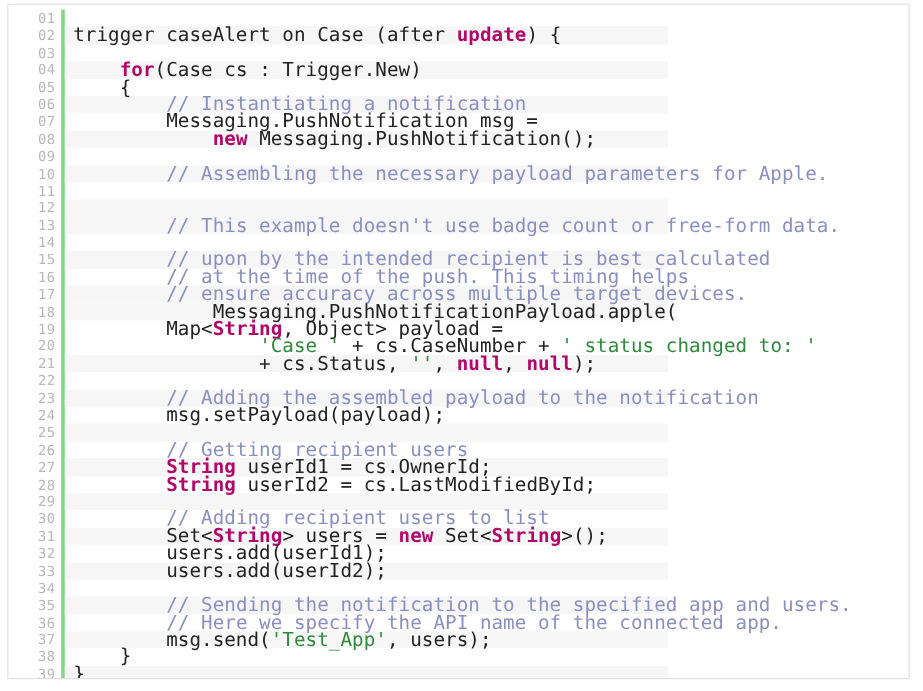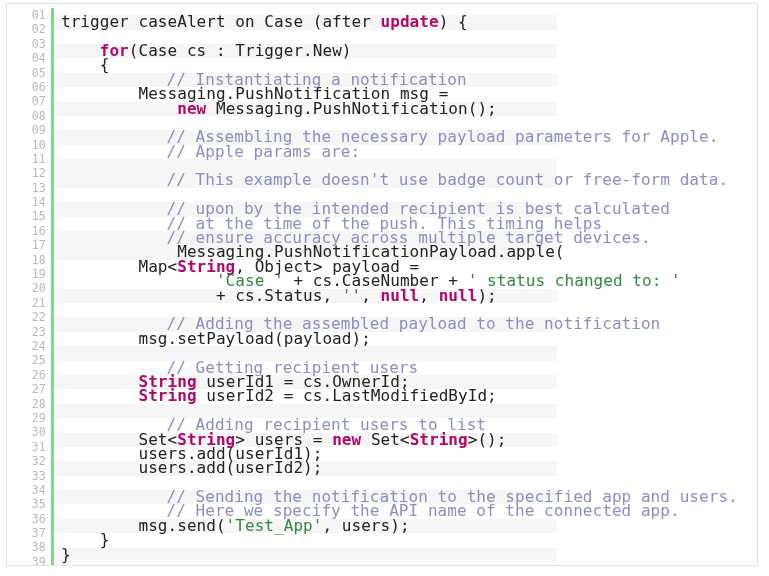--- a/index.html
+++ b/index.html
@@ -24,21 +24,21 @@
     background: #ffffff;
     border: 1px solid #e2e2e2;
     box-sizing: border-box;
     overflow: hidden;
   }
 
   
   .code-body {
     position: relative;
     display: flex;
-    align-items: center;
+    align-items: flex-end;
     padding-top: 4px;
   }
 
   
   .gutter {
     flex: 0 0 auto;
     width: 44px;
     box-sizing: border-box;
     text-align: right;
     padding-right: 5px;
@@ -79,21 +79,21 @@
     letter-spacing: 0.05px;
   }
   
   .code-line.odd {
     background: linear-gradient(to right,
       #f6f6f7 0px, #f6f6f7 503px,
       rgba(246,246,247,0) 503px, rgba(246,246,247,0) 100%);
   }
 
   
-  .cmt  { color: #8a8fc0; margin-left: 28px; }
+  .cmt  { color: #8a8fc0; }
   .kw   { color: #b3076a; font-weight: bold; }
   .str  { color: #2f8a3e; }
   .pln  { color: #222222; }
 </style>
 </head>
 <body>
 
 <div id="code-panel">
   <div class="code-body">
 
@@ -144,21 +144,21 @@
     <div class="code-col">
         <div class="code-line odd"><span class="pln">trigger caseAlert on Case (after </span><span class="kw">update</span><span class="pln">) {</span></div>
         <div class="code-line"><span class="pln"></span>&nbsp;</div>
         <div class="code-line odd"><span class="pln">    </span><span class="kw">for</span><span class="pln">(Case cs : Trigger.New)</span></div>
         <div class="code-line"><span class="pln">    {</span></div>
         <div class="code-line odd"><span class="pln">        </span><span class="cmt">// Instantiating a notification</span></div>
         <div class="code-line"><span class="pln">        Messaging.PushNotification msg =</span></div>
         <div class="code-line odd"><span class="pln">            </span><span class="kw">new</span><span class="pln"> Messaging.PushNotification();</span></div>
         <div class="code-line"><span class="pln"></span>&nbsp;</div>
         <div class="code-line odd"><span class="pln">        </span><span class="cmt">// Assembling the necessary payload parameters for Apple.</span></div>
-        <div class="code-line"><span class="pln">        </span><span class="cmt">// Apple params are:</span></div>
+        <div class="code-line"><span class="pln">        </span></div>
         <div class="code-line odd"><span class="pln">        </span></div>
         <div class="code-line odd"><span class="pln">        </span><span class="cmt">// This example doesn't use badge count or free-form data.</span></div>
         <div class="code-line"><span class="pln">        </span></div>
         <div class="code-line odd"><span class="pln">        </span><span class="cmt">// upon by the intended recipient is best calculated</span></div>
         <div class="code-line"><span class="pln">        </span><span class="cmt">// at the time of the push. This timing helps</span></div>
         <div class="code-line odd"><span class="pln">        </span><span class="cmt">// ensure accuracy across multiple target devices.</span></div>
         <div class="code-line odd"><span class="pln">            Messaging.PushNotificationPayload.apple(</span></div>
         <div class="code-line"><span class="pln">        Map&lt;</span><span class="kw">String</span><span class="pln">, Object&gt; payload =</span></div>
         <div class="code-line"><span class="pln">                </span><span class="str">'Case '</span><span class="pln"> + cs.CaseNumber + </span><span class="str">' status changed to: '</span></div>
         <div class="code-line odd"><span class="pln">                + cs.Status, </span><span class="str">''</span><span class="pln">, </span><span class="kw">null</span><span class="pln">, </span><span class="kw">null</span><span class="pln">);</span></div>

